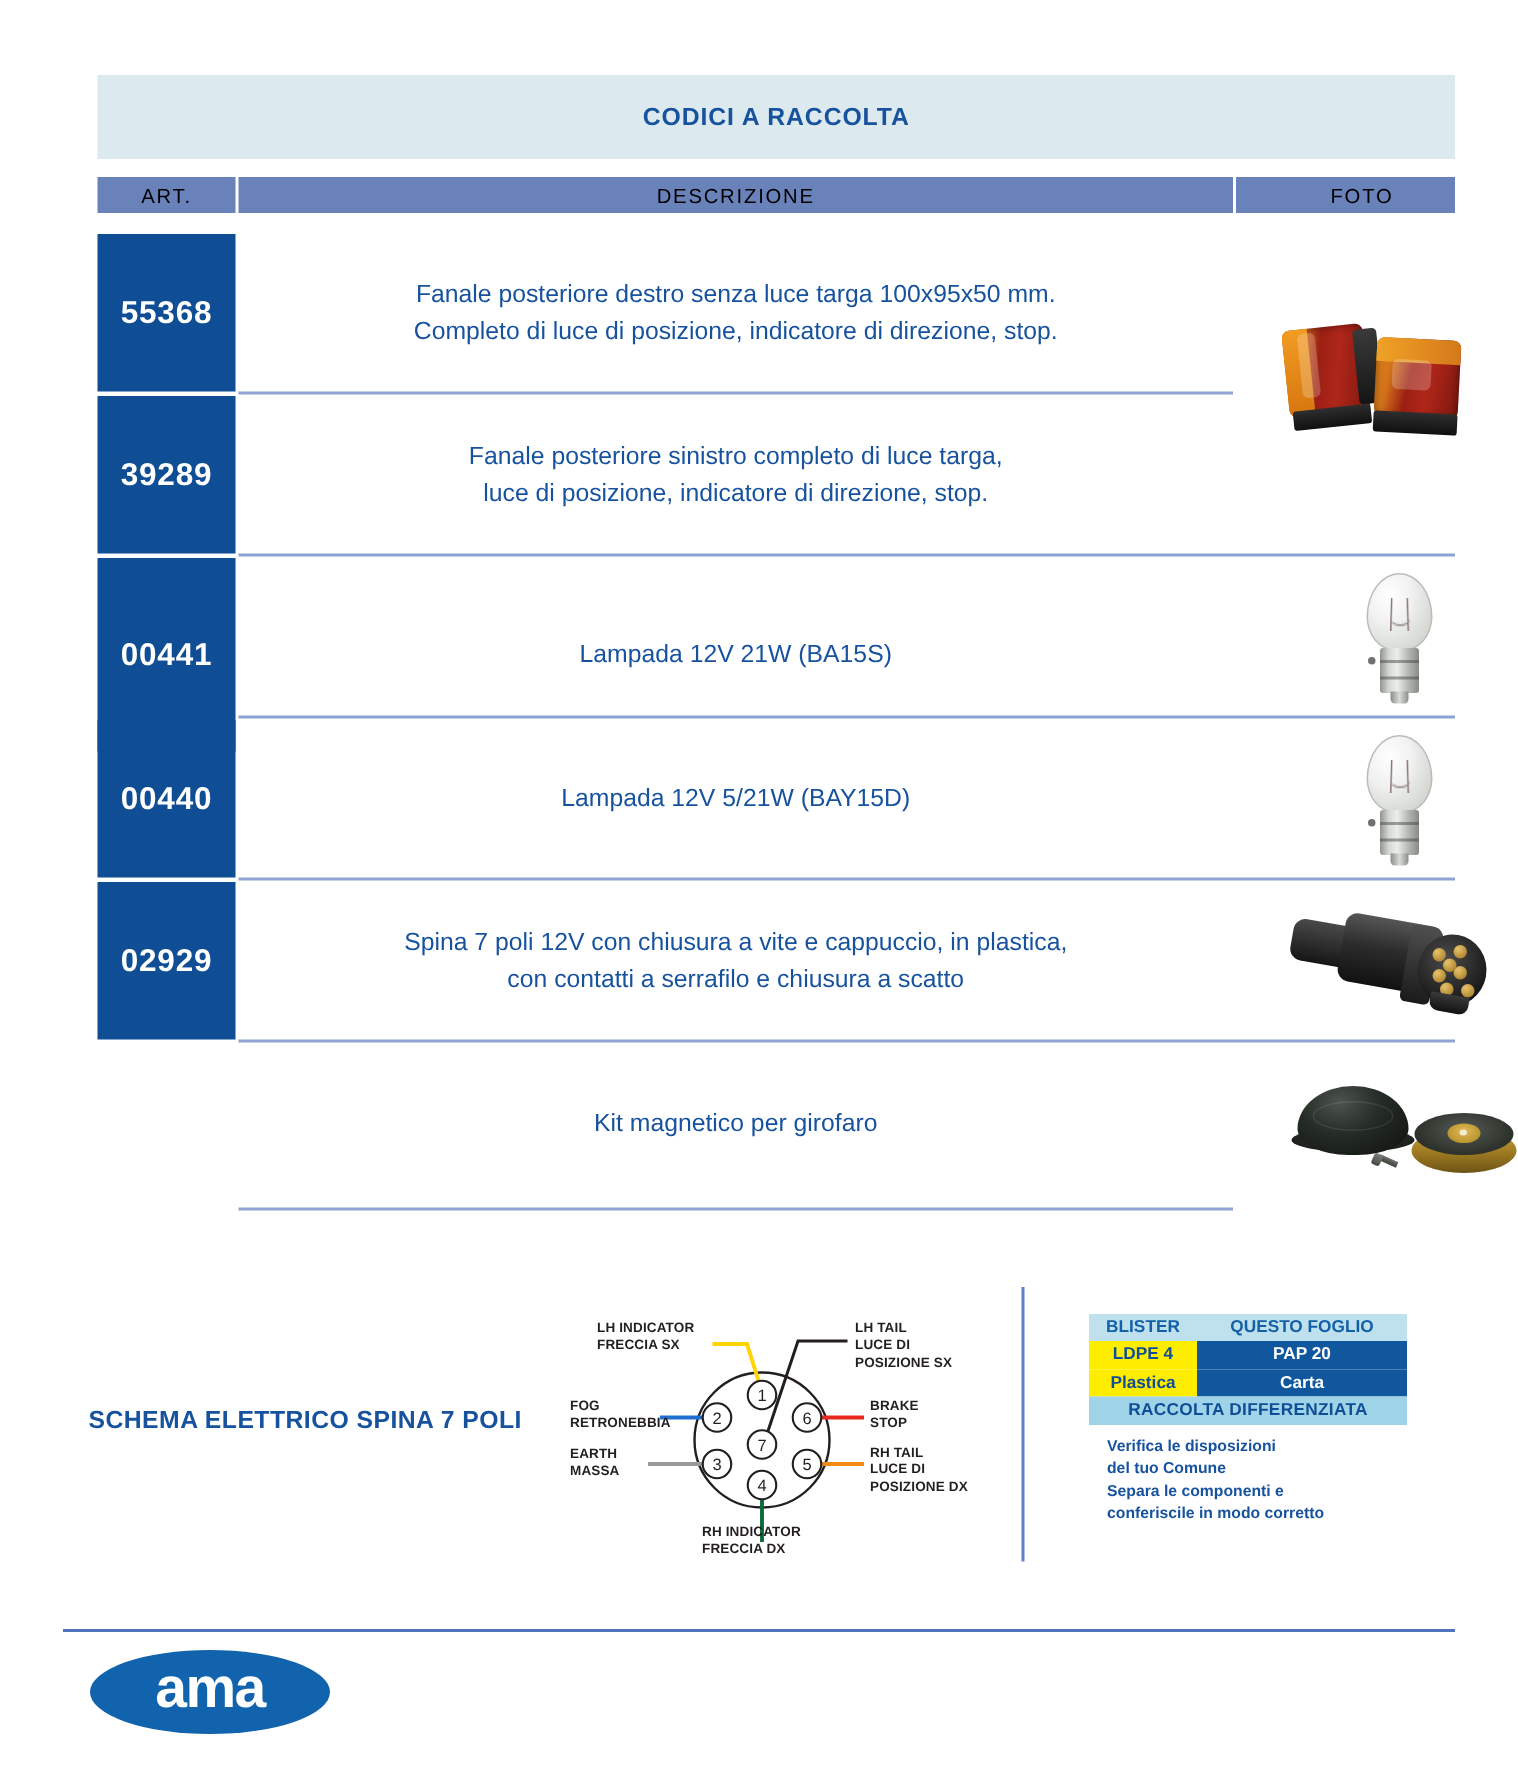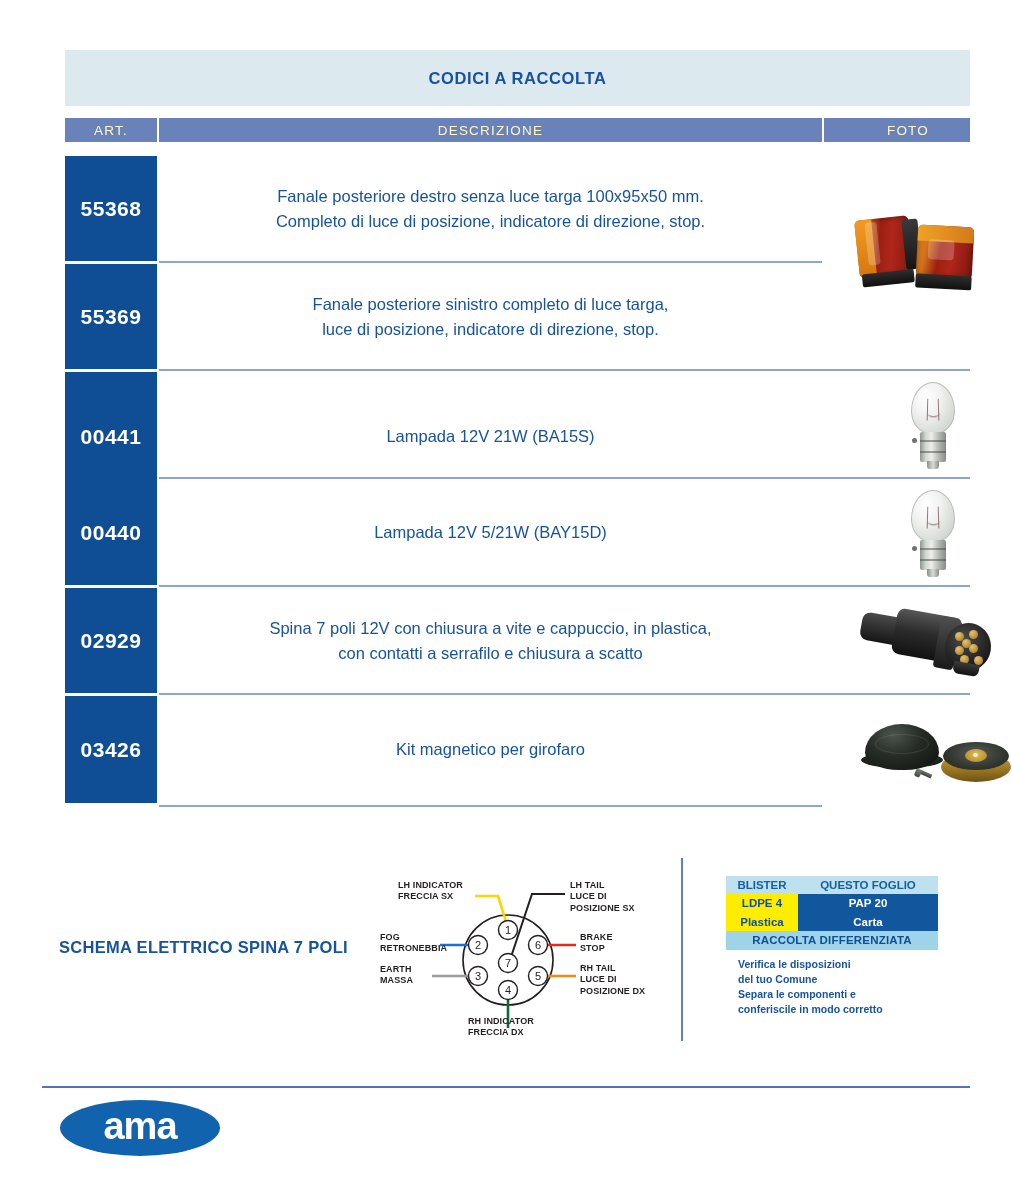--- a/index.html
+++ b/index.html
@@ -22,21 +22,21 @@
     color: #17529e; font-size: 16.5px; font-weight: bold;
     letter-spacing: .6px;
   }
 
   
   .thead { position: absolute; left: 65px; top: 118px; width: 905px; height: 36px; }
   .th {
     position: absolute; top: 0; height: 24px;
     background: #6a82ba;
     display: flex; align-items: center; justify-content: center;
-    color: #fef9c3; font-size: 13.5px; letter-spacing: 1.2px;
+    color: #000000; font-size: 13.5px; letter-spacing: 1.2px;
   }
   .th-art  { left: 0px;   width: 92px; }
   .th-desc { left: 94px;  width: 663px; }
   .th-foto { left: 759px; width: 146px; padding-left: 22px; }
 
   
   .tbody { position: absolute; left: 65px; top: 156px; width: 905px; height: 652px; }
   .row { position: absolute; left: 0; width: 905px; }
   .art-cell {
     position: absolute; left: 0; top: 0; width: 92px; height: 100%;
@@ -282,21 +282,21 @@
         <span>55368</span>
       </div>
       <div class="desc-cell">
         <span class="ml">Fanale posteriore destro senza luce targa 100x95x50 mm.<br>Completo di luce di posizione, indicatore di direzione, stop.</span>
       </div>
     </div>
     <div class="rowline" style="left:94px;top:105px;width:663px;"></div>
 
     <div class="row" style="top:108px;height:105px;">
       <div class="art-cell">
-        <span>55369</span>
+        <span>39289</span>
       </div>
       <div class="desc-cell">
         <span class="ml">Fanale posteriore sinistro completo di luce targa,<br>luce di posizione, indicatore di direzione, stop.</span>
       </div>
     </div>
     <div class="rowline" style="left:94px;top:213px;width:811px;"></div>
 
     <div class="row" style="top:216px;height:129px;">
       <div class="art-cell">
         <span>00441</span>
@@ -321,23 +321,20 @@
       <div class="art-cell">
         <span>02929</span>
       </div>
       <div class="desc-cell">
         <span class="ml">Spina 7 poli 12V con chiusura a vite e cappuccio, in plastica,<br>con contatti a serrafilo e chiusura a scatto</span>
       </div>
     </div>
     <div class="rowline" style="left:94px;top:537px;width:811px;"></div>
 
     <div class="row" style="top:540px;height:107px;">
-      <div class="art-cell">
-        <span>03426</span>
-      </div>
       <div class="desc-cell">
         <span class="ml">Kit magnetico per girofaro</span>
       </div>
     </div>
     <div class="rowline" style="left:94px;top:649px;width:663px;"></div>
 
     <div class="photo" style="left:778px;top:52px;width:146px;height:84px;">
       <div class="lampA">
         <div class="lamp-body"></div>
         <div class="lamp-amber-strip"></div>

